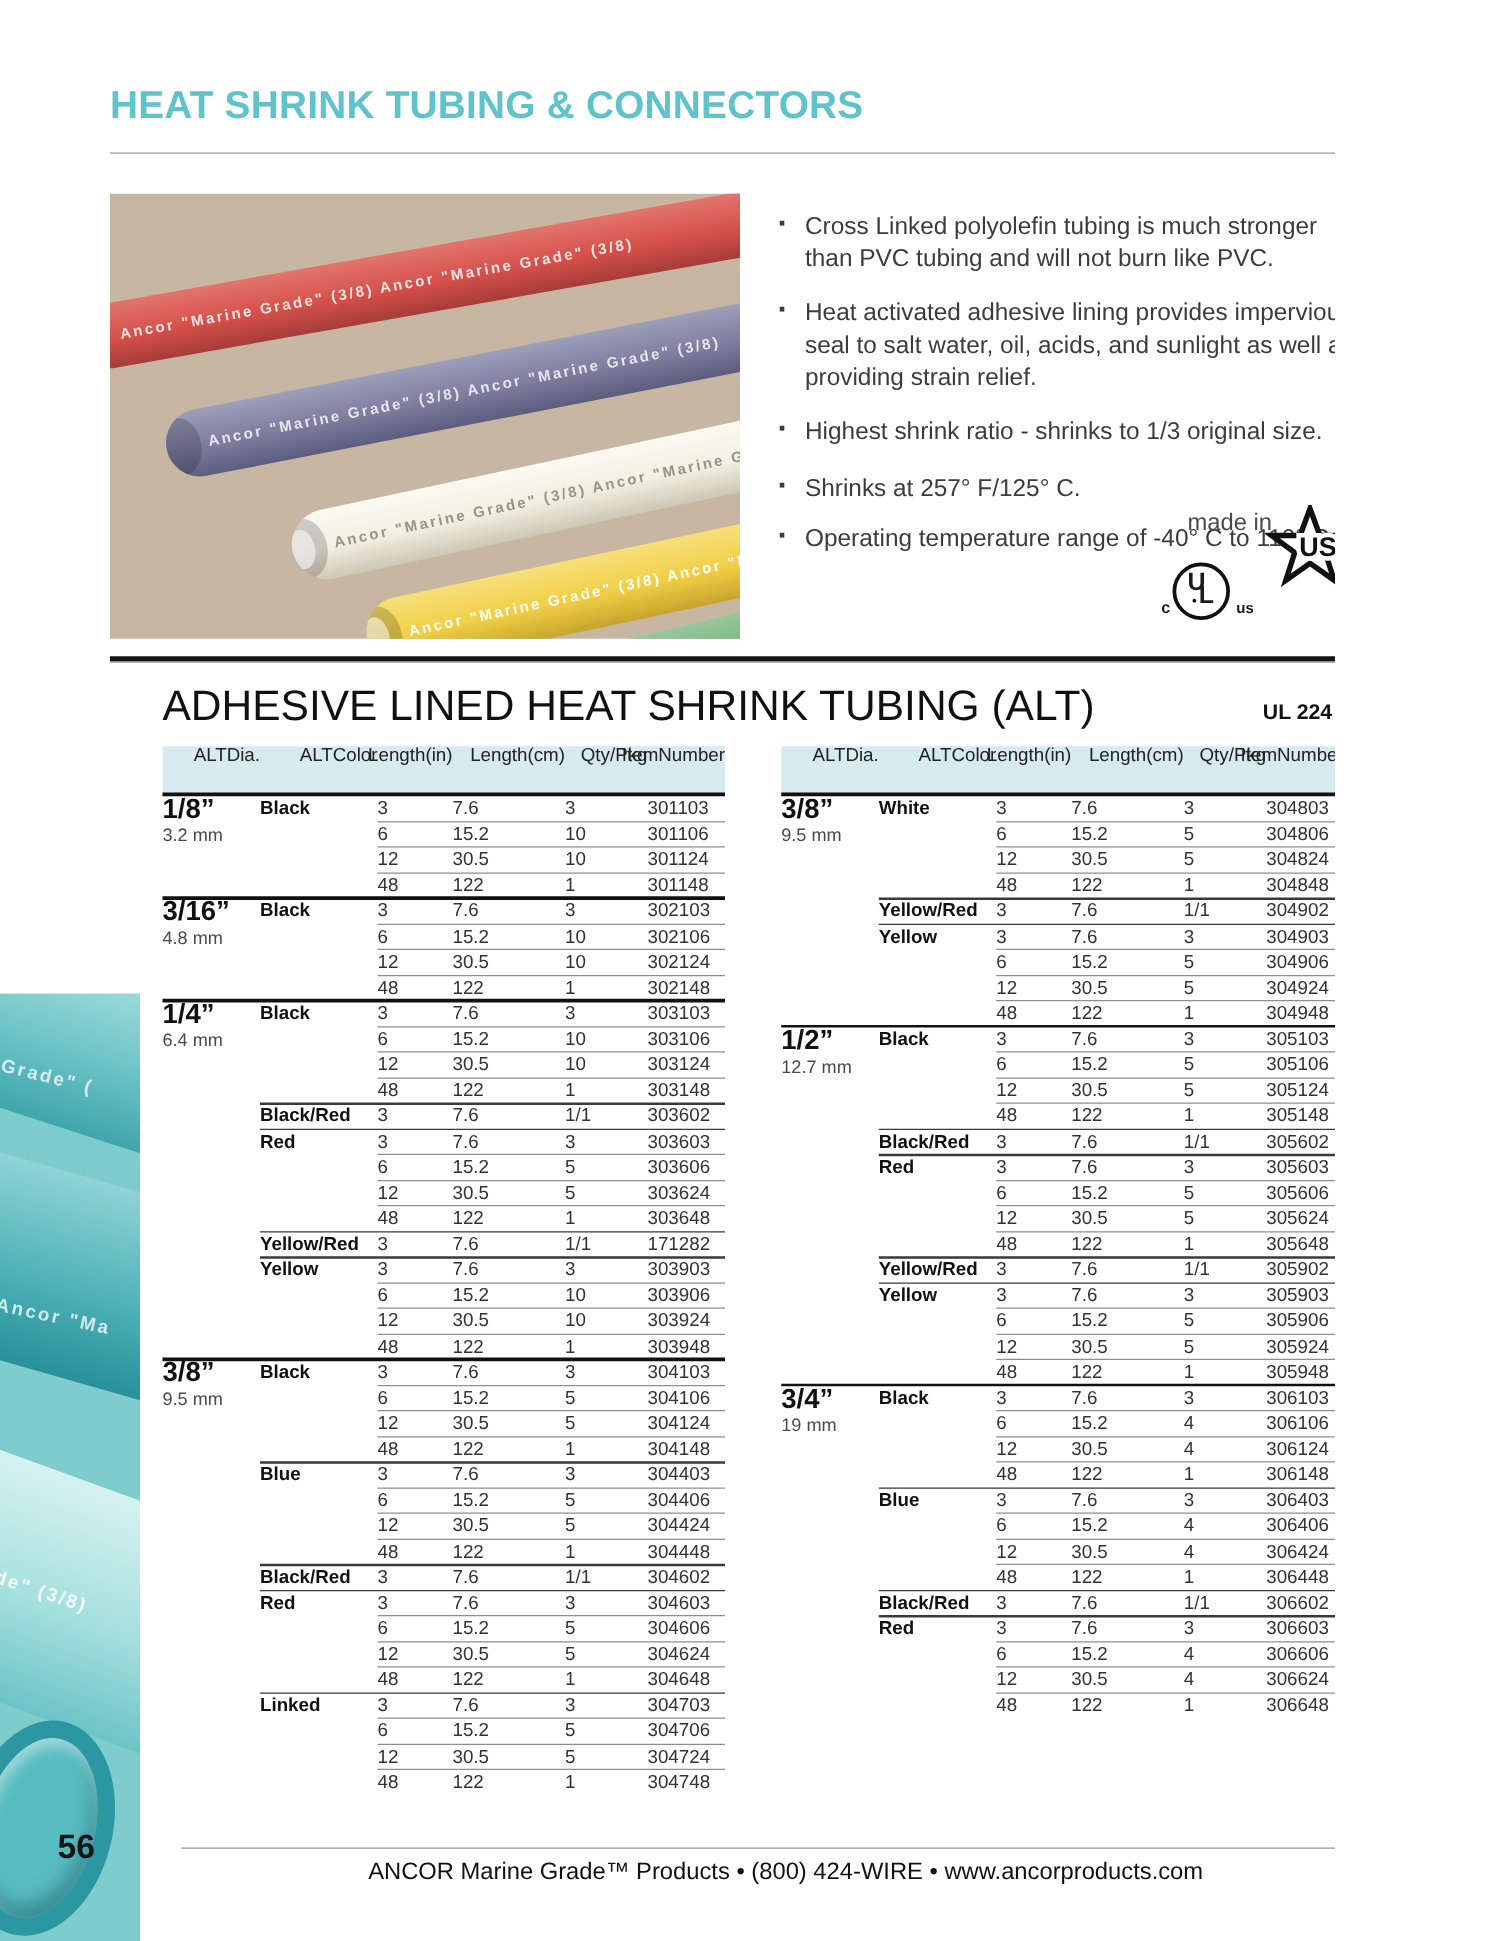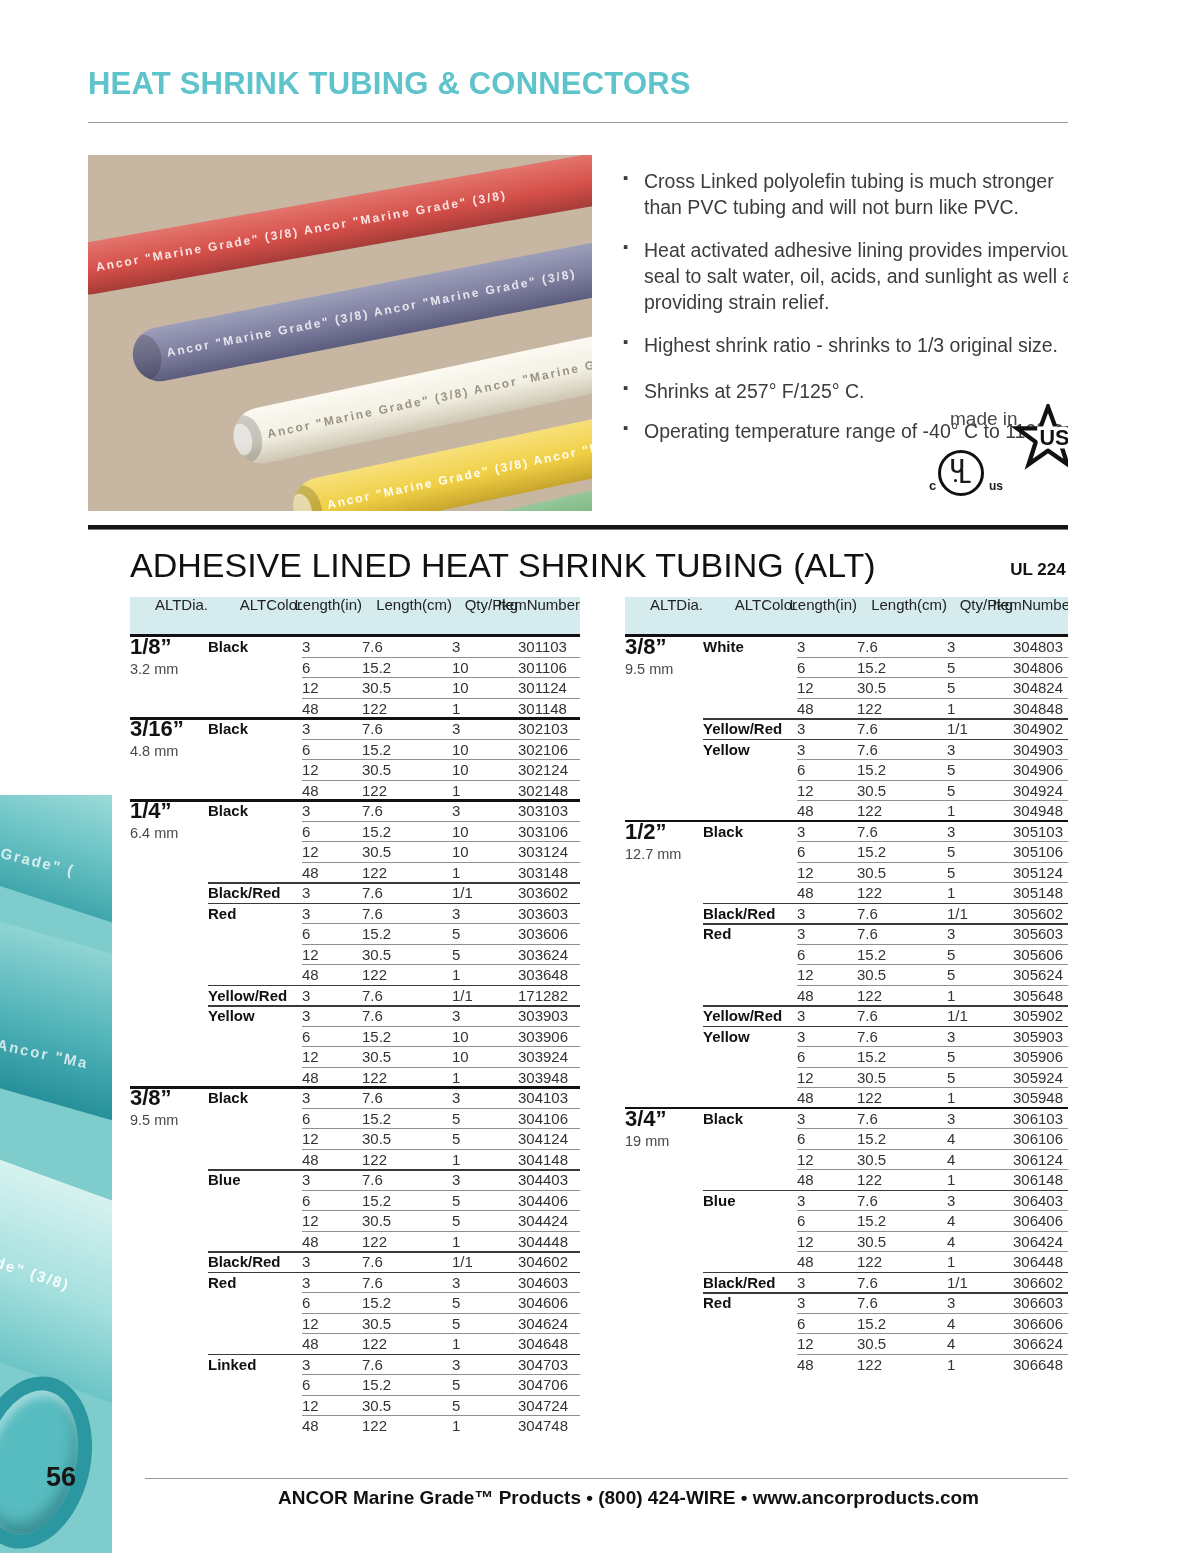--- a/index.html
+++ b/index.html
@@ -80,21 +80,21 @@
   .side-text { position:absolute; color:rgba(255,255,255,0.75); font-size:15px; font-weight:bold;
     letter-spacing:2px; white-space:nowrap; }
   .side-end { position:absolute; left:-28px; top:580px; width:118px; height:175px;
     border-radius:50%; background:#57bcc0; border:14px solid #2b97a0; transform:rotate(14deg);
     box-shadow:inset 4px 6px 10px rgba(255,255,255,0.45), inset -6px -10px 14px rgba(0,60,70,0.35); }
   .page-num { position:absolute; left:46px; top:1462px; font-size:27px; font-weight:bold; color:#161616; z-index:5; }
 
   
   .footer-rule { position:absolute; left:145px; top:1478px; width:967px; border-top:1px solid #999; }
   .footer-text { position:absolute; left:145px; top:1487px; width:967px; text-align:center;
-    font-size:19px; font-weight:bold; color:#111; }
+    font-size:19px; font-weight:normal; color:#111; }
 </style>
 </head>
 <body>
 
 <div class="page">
 
   <div class="main-title">HEAT SHRINK TUBING &amp; CONNECTORS</div>
   <div class="title-rule"></div>
 
   <div class="photo">

